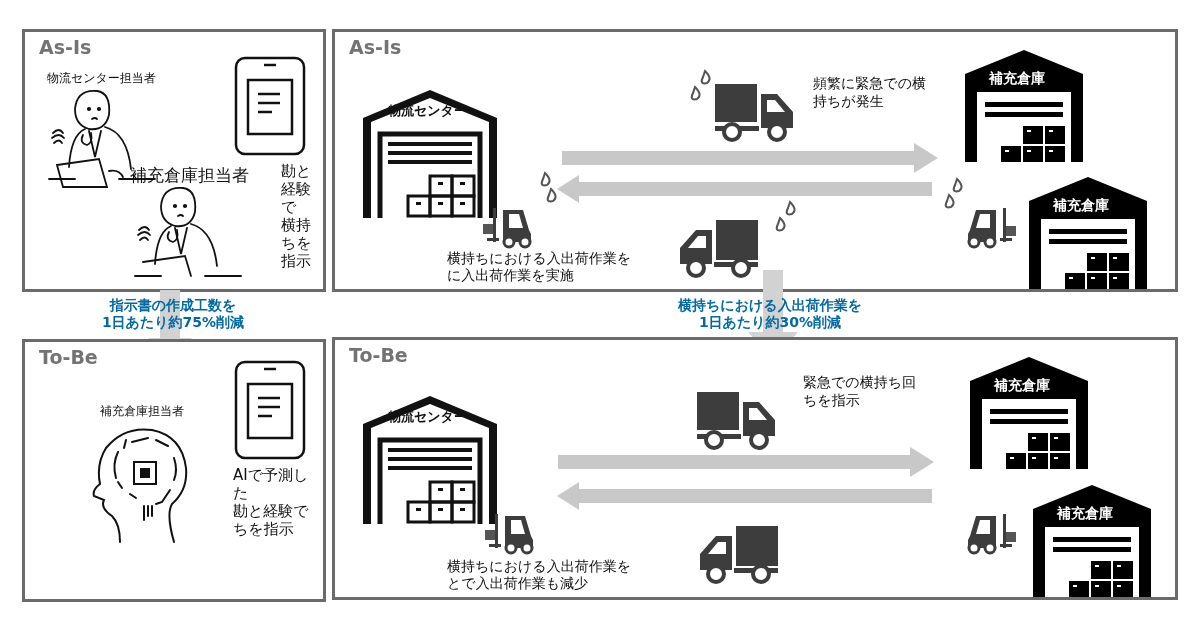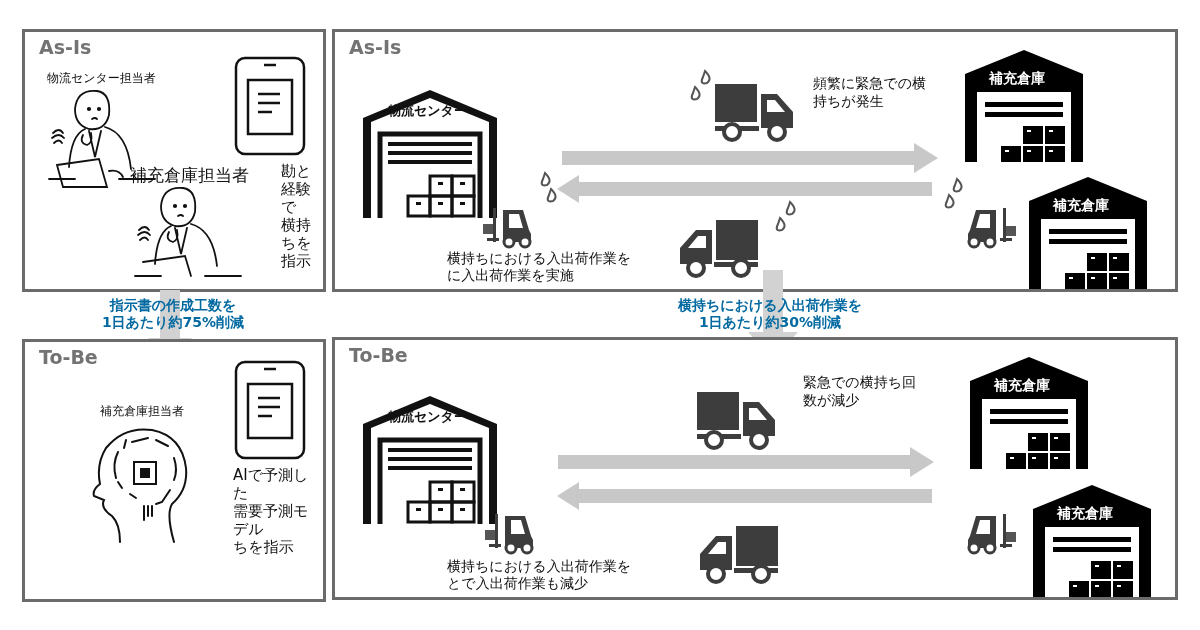--- a/index.html
+++ b/index.html
@@ -93,21 +93,21 @@
   </svg>
   <svg style="left:209px;top:18px;" width="72" height="100" viewBox="0 0 72 100">
     <rect x="2" y="2" width="68" height="96" rx="9" fill="none" stroke="#111" stroke-width="2.5"></rect>
     <line x1="30" y1="9" x2="42" y2="9" stroke="#111" stroke-width="2.5"></line>
     <rect x="14" y="24" width="44" height="54" fill="none" stroke="#111" stroke-width="2.5"></rect>
     <line x1="24" y1="38" x2="46" y2="38" stroke="#111" stroke-width="2.5"></line>
     <line x1="24" y1="47" x2="46" y2="47" stroke="#111" stroke-width="2.5"></line>
     <line x1="24" y1="56" x2="38" y2="56" stroke="#111" stroke-width="2.5"></line>
   </svg>
   <div class="txt txt-lg" style="left:208px;top:124px;">AIで予測した
-需要予測モデル
+勘と経験で
 ちを指示</div>
 </div>
 
 <div class="panel" style="left:332px;top:29px;width:846px;height:263px;">
   <div class="panel-title">As-Is</div>
 
   <div class="abs" style="left:25px;top:56px;width:140px;height:132px;">
     <svg width="140" height="132" viewBox="0 0 140 132">
       <polygon points="3,30 70,2 137,30 137,130 129,130 129,34 70,10 11,34 11,130 3,130" fill="#111"></polygon>
       <path d="M20 130 L20 46 L120 46 L120 130" fill="none" stroke="#111" stroke-width="5"></path>
@@ -302,21 +302,21 @@
 
   <svg style="left:362px;top:50px;" width="90" height="60" viewBox="0 0 90 60">
     <rect x="0" y="2" width="42" height="38" fill="#3d3d3d"></rect>
     <path d="M46 12 L62 12 L78 30 L78 46 L46 46 Z" fill="#3d3d3d"></path>
     <path d="M52 18 L60 18 L70 30 L52 30 Z" fill="#fff"></path>
     <rect x="0" y="44" width="44" height="5" fill="#3d3d3d"></rect>
     <circle cx="17" cy="50" r="8" fill="#fff" stroke="#3d3d3d" stroke-width="4"></circle>
     <circle cx="62" cy="50" r="8" fill="#fff" stroke="#3d3d3d" stroke-width="4"></circle>
   </svg>
   <div class="txt txt-lg" style="left:468px;top:33px;font-size:14px;">緊急での横持ち回
-数が減少</div>
+ちを指示</div>
 
   <svg style="left:365px;top:184px;" width="90" height="60" viewBox="0 0 90 60">
     <rect x="36" y="2" width="42" height="40" fill="#3d3d3d"></rect>
     <path d="M32 12 L16 12 L0 30 L0 46 L32 46 Z" fill="#3d3d3d"></path>
     <path d="M26 18 L18 18 L8 30 L26 30 Z" fill="#fff"></path>
     <rect x="34" y="44" width="44" height="5" fill="#3d3d3d"></rect>
     <circle cx="16" cy="50" r="8" fill="#fff" stroke="#3d3d3d" stroke-width="4"></circle>
     <circle cx="61" cy="50" r="8" fill="#fff" stroke="#3d3d3d" stroke-width="4"></circle>
   </svg>
 

